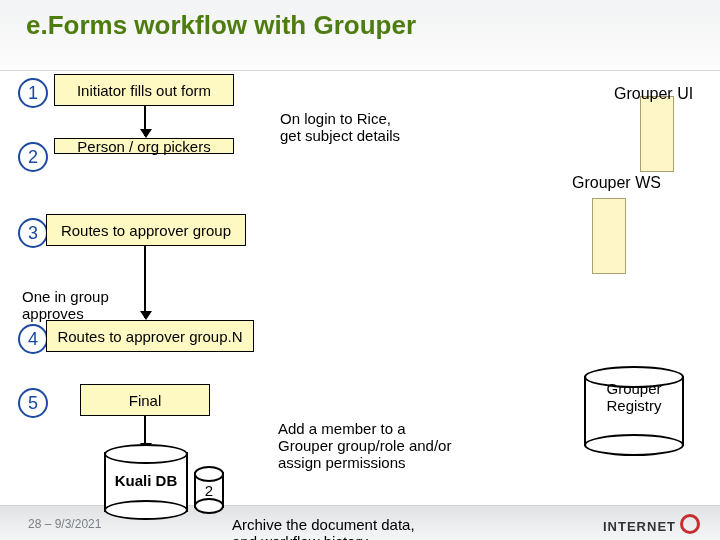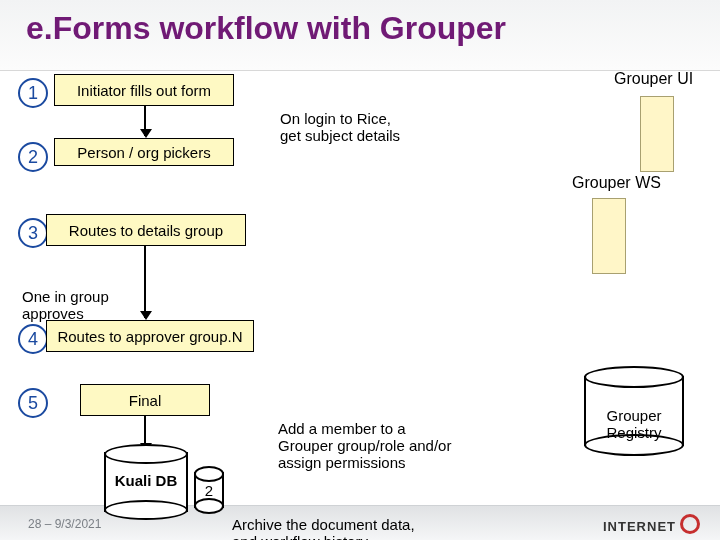--- a/index.html
+++ b/index.html
@@ -28,23 +28,23 @@
     position: absolute;
     left: 0; right: 0; bottom: 0;
     height: 34px;
     background: linear-gradient(#e0e2e4, #f5f6f7);
     border-top: 1px solid #cfd2d5;
   }
   .title {
     position: absolute;
     top: 10px;
     left: 26px;
-    font-size: 32px;
+    font-size: 26px;
     font-weight: bold;
-    color: #701a75;
+    color: #4d7c0f;
   }
   .circ {
     position: absolute;
     width: 26px;
     height: 26px;
     border: 2px solid #1b4aa0;
     border-radius: 50%;
     color: #1b4aa0;
     font-size: 18px;
     text-align: center;
@@ -156,32 +156,32 @@
 <div class="slide">
 
   <div class="top-band"></div>
   <div class="bottom-band"></div>
 
   <div class="title">e.Forms workflow with Grouper</div>
 
   <div class="svc-box" style="left:640px; top:96px; width:32px; height:74px;"></div>
   <div class="svc-box" style="left:592px; top:198px; width:32px; height:74px;"></div>
 
-  <div class="label-right" style="left:614px; top:70px;">Grouper UI</div>
+  <div class="label-right" style="left:614px; top:85px;">Grouper UI</div>
   <div class="label-right" style="left:572px; top:174px;">Grouper WS</div>
 
   <div class="circ" style="left:18px; top:78px;">1</div>
   <div class="circ" style="left:18px; top:142px;">2</div>
   <div class="circ" style="left:18px; top:218px;">3</div>
   <div class="circ" style="left:18px; top:324px;">4</div>
   <div class="circ" style="left:18px; top:388px;">5</div>
 
   <div class="stepbox" style="left:54px; top:74px; width:180px; height:32px;">Initiator fills out form</div>
-  <div class="stepbox" style="left:54px; top:138px; width:180px; height:28px;">Person / org pickers</div>
-  <div class="stepbox" style="left:46px; top:214px; width:200px; height:32px;">Routes to details group</div>
+  <div class="stepbox" style="left:54px; top:138px; width:180px; height:16px;">Person / org pickers</div>
+  <div class="stepbox" style="left:46px; top:214px; width:200px; height:32px;">Routes to approver group</div>
   <div class="stepbox" style="left:46px; top:320px; width:208px; height:32px;">Routes to approver group.N</div>
   <div class="stepbox" style="left:80px; top:384px; width:130px; height:32px;">Final</div>
 
   <div class="arrow-v" style="left:144px; top:106px; height:30px;"></div>
   <div class="arrow-v" style="left:144px; top:246px; height:72px;"></div>
   <div class="arrow-v" style="left:144px; top:416px; height:34px;"></div>
 
   <div class="desc" style="left:280px; top:74px; white-space:pre;">On login to Rice,
 get subject details</div>
   <div class="desc" style="left:22px; top:252px; white-space:pre;">One in group
@@ -203,21 +203,21 @@
     <div class="top" style="top:-6px; height:12px;"></div>
     <div class="body" style="top:0; bottom:0;"></div>
     <div class="bot" style="bottom:-6px; height:12px;"></div>
     <div class="lbl" style="top:10px;">2</div>
   </div>
 
   <div class="cyl" style="left:584px; top:376px; width:100px; height:70px;">
     <div class="top" style="top:-10px; height:18px;"></div>
     <div class="body" style="top:0; bottom:0;"></div>
     <div class="bot" style="bottom:-10px; height:18px;"></div>
-    <div class="lbl" style="top:31px; white-space:pre;">Grouper
+    <div class="lbl" style="top:4px; white-space:pre;">Grouper
 Registry</div>
   </div>
 
   <div class="footer-text">28 – 9/3/2021</div>
 
   <div class="logo">
     <span>INTERNET</span><span class="ring"></span>
   </div>
 
 </div>

